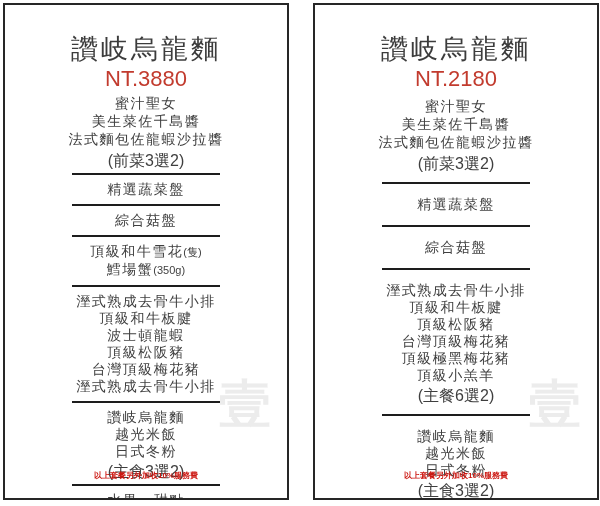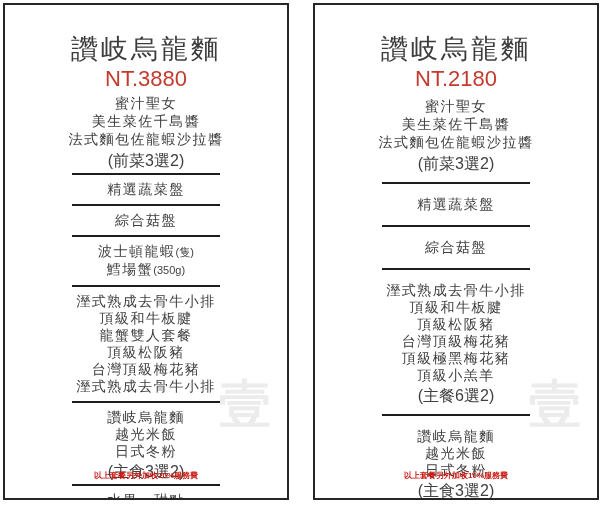--- a/index.html
+++ b/index.html
@@ -82,29 +82,29 @@
         <div class="menu-item"><span>精選蔬菜盤</span></div>
       </div>
       <div class="divider"></div>
 
       <div class="menu-section">
         <div class="menu-item"><span>綜合菇盤</span></div>
       </div>
       <div class="divider"></div>
 
       <div class="menu-section">
-        <div class="menu-item"><span>波士頓龍蝦</span><span class="suffix">(隻)</span></div>
+        <div class="menu-item"><span>頂級和牛雪花</span><span class="suffix">(隻)</span></div>
         <div class="menu-item"><span>鱈場蟹</span><span class="suffix">(350g)</span></div>
       </div>
       <div class="divider"></div>
 
       <div class="menu-section">
         <div class="menu-item"><span>溼式熟成去骨牛小排</span></div>
         <div class="menu-item"><span>頂級和牛板腱</span></div>
-        <div class="menu-item"><span>龍蟹雙人套餐</span></div>
+        <div class="menu-item"><span>波士頓龍蝦</span></div>
         <div class="menu-item"><span>頂級松阪豬</span></div>
         <div class="menu-item"><span>台灣頂級梅花豬</span></div>
         <div class="menu-item"><span>溼式熟成去骨牛小排</span></div>
       </div>
       <div class="divider"></div>
 
       <div class="menu-section">
         <div class="menu-item"><span>讚岐烏龍麵</span></div>
         <div class="menu-item"><span>越光米飯</span></div>
         <div class="menu-item"><span>日式冬粉</span></div>

